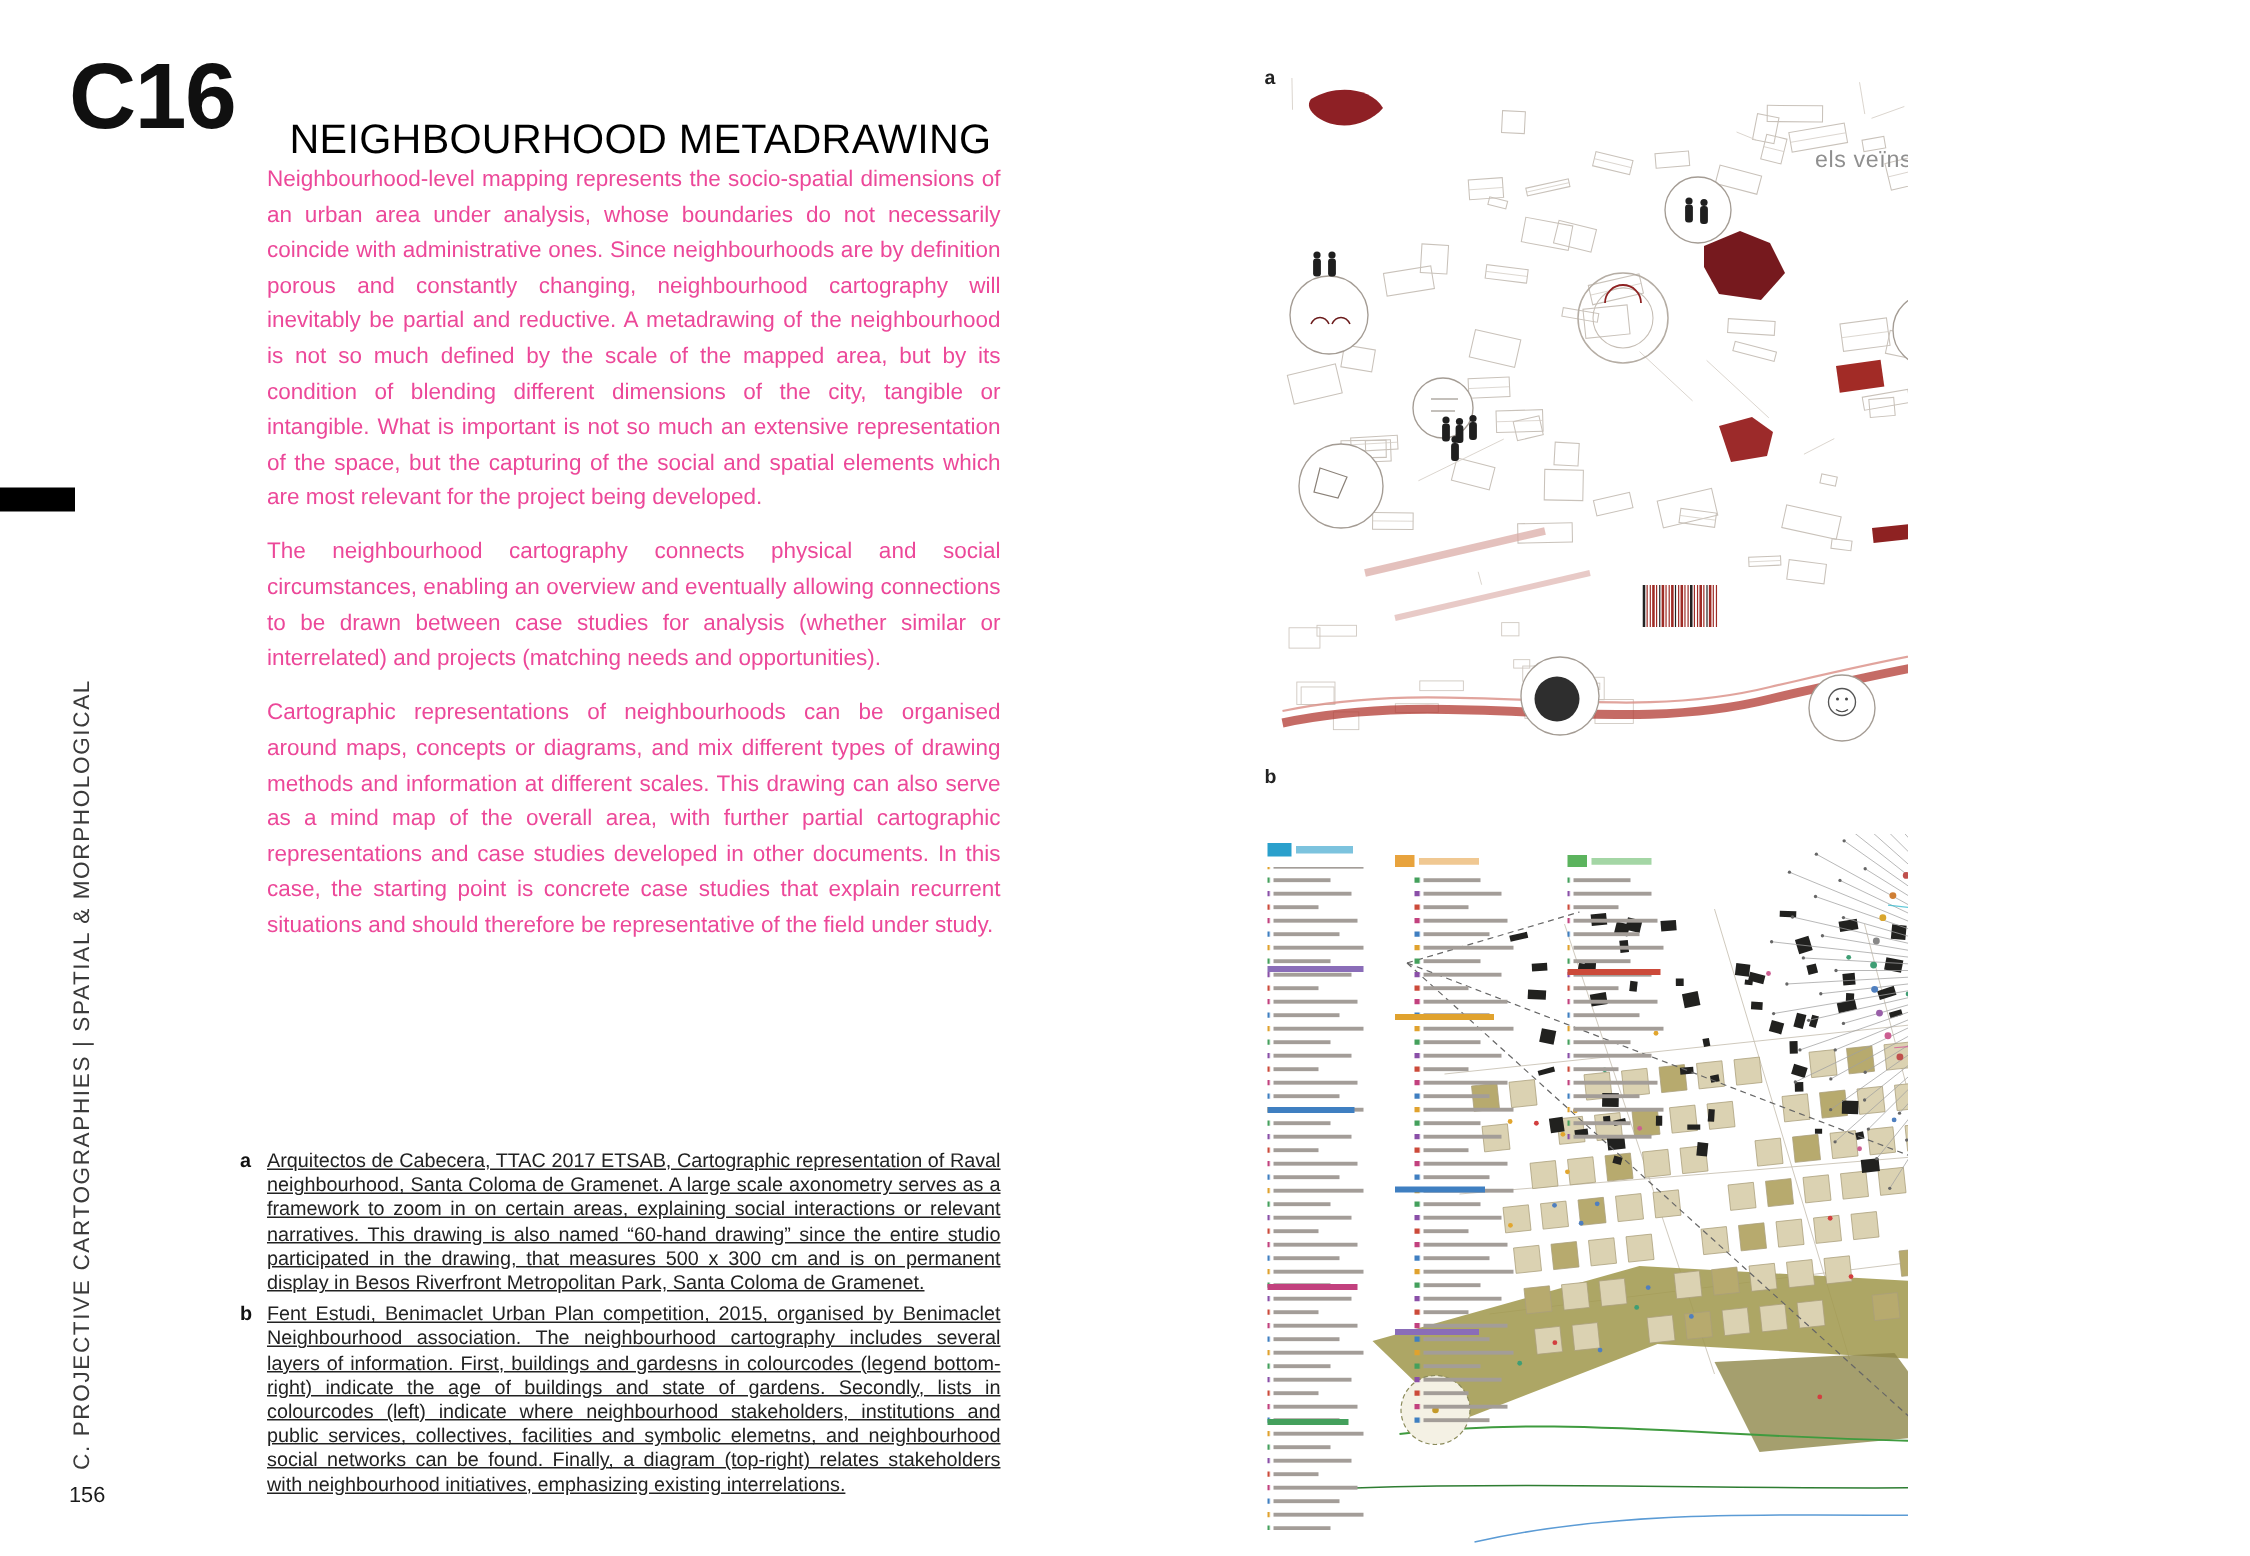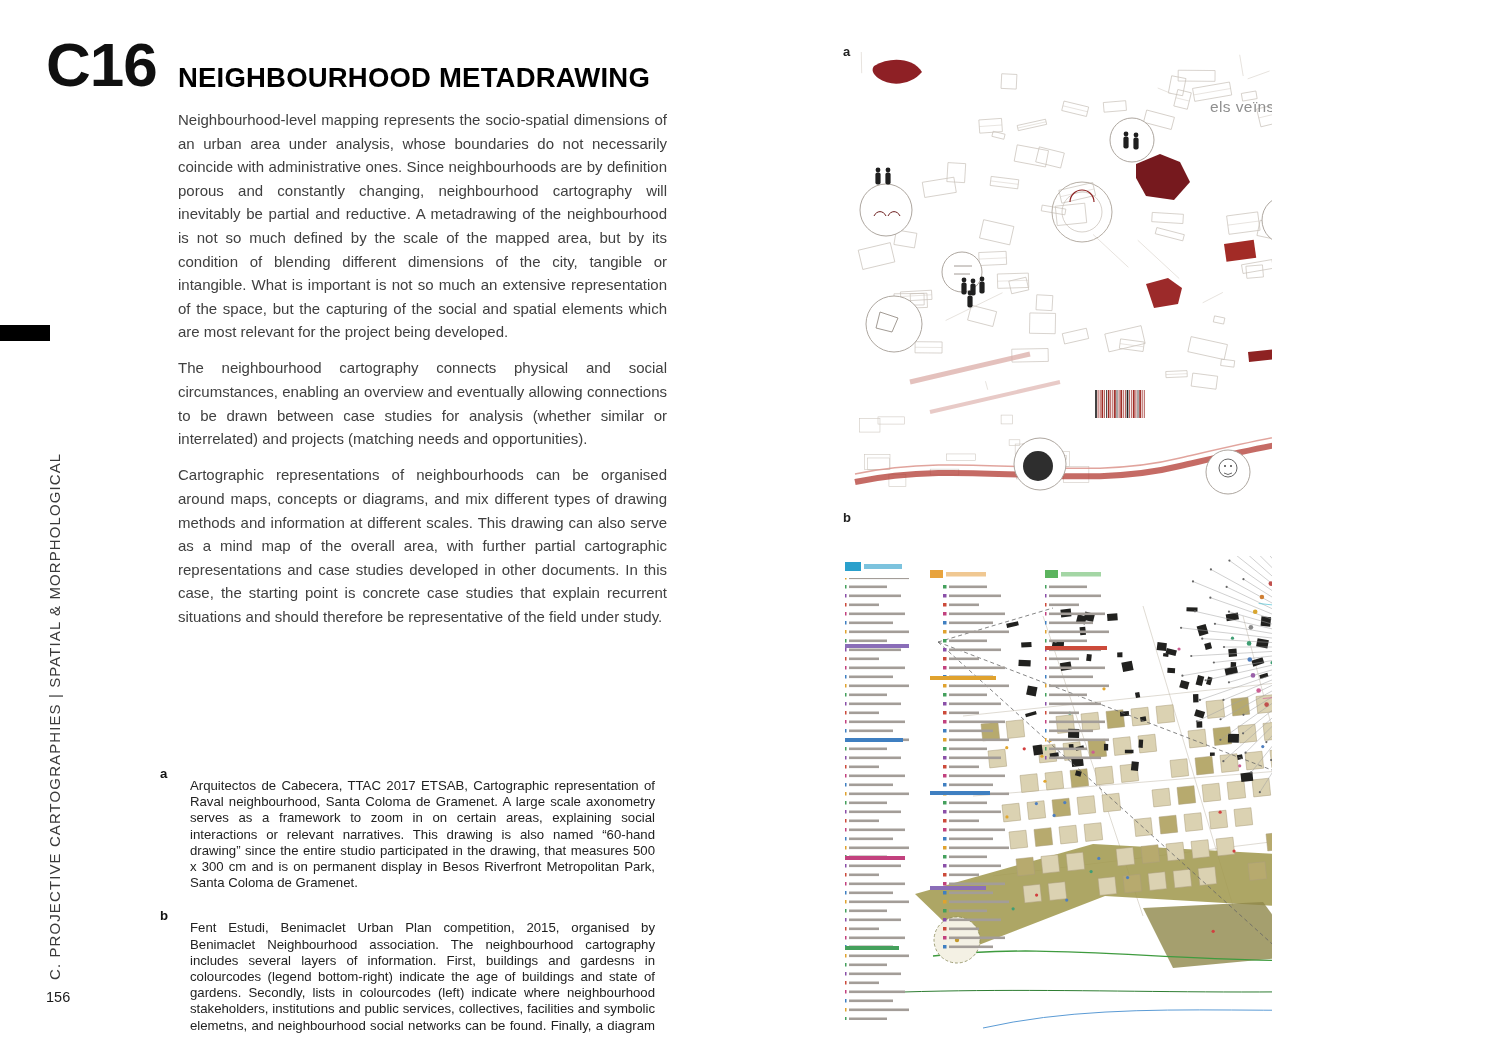--- a/index.html
+++ b/index.html
@@ -1,31 +1,31 @@
 <!DOCTYPE html>
 <html lang="en"><head>
 <meta charset="utf-8">
 <style>
   html,body{margin:0;padding:0;}
   body{width:1500px;height:1037px;background:#ffffff;font-family:"Liberation Sans",sans-serif;color:#1c1c1c;}
   .page{position:relative;width:1272px;height:1037px;overflow:hidden;background:#fff;}
 
   .chapter-code{position:absolute;left:46px;top:34px;font-size:62px;font-weight:700;color:#101010;line-height:1;letter-spacing:-1px;}
-  .page-title{position:absolute;left:178px;top:62px;margin:0;font-size:27.5px;font-weight:700;color:#000;letter-spacing:.2px;}
-  .body-text{position:absolute;left:178px;top:108px;width:489px;font-size:15px;line-height:23.6px;text-align:justify;color:#404040;}
+  .page-title{position:absolute;left:178px;top:62px;margin:15px;font-size:27.5px;font-weight:400;color:#000;letter-spacing:.2px;}
+  .body-text{position:absolute;left:178px;top:108px;width:489px;font-size:15px;line-height:23.6px;text-align:justify;color:#ec4899;}
   .body-text p{margin:0 0 12.5px 0;}
 
   .section-marker{position:absolute;left:0;top:325px;width:50px;height:16px;background:#000;}
   .vertical-label{position:absolute;left:46px;top:466px;height:514px;writing-mode:vertical-rl;transform:rotate(180deg);font-size:15px;letter-spacing:1.1px;color:#3a3a3a;white-space:nowrap;}
   .page-number{position:absolute;left:46px;top:989px;font-size:14.5px;color:#1a1a1a;}
 
   .captions{position:absolute;left:160px;top:766px;width:507px;}
   .caption{display:flex;gap:7px;margin-bottom:5px;}
   .cap-label{font-size:13.2px;font-weight:700;flex:0 0 11px;line-height:16.2px;color:#111;}
-  .cap-text{margin:12px;font-size:13.2px;line-height:16.2px;text-align:justify;color:#222;}
+  .cap-text{margin:0;font-size:13.2px;line-height:16.2px;text-align:justify;color:#222;text-decoration:underline;}
 
   figure{margin:0;padding:0;}
   .figure-a{position:absolute;left:843px;top:40px;width:657px;height:464px;}
   .figure-b{position:absolute;left:843px;top:506px;width:657px;height:531px;}
   .fig-label{position:absolute;left:0;top:4px;font-size:13px;font-weight:700;color:#222;}
   .figure-a svg{position:absolute;left:7px;top:12px;}
   .figure-b svg{position:absolute;left:0;top:50px;}
   .raval-annotation{position:absolute;left:367px;top:58px;font-size:15.5px;color:#8f8f8f;letter-spacing:.4px;}
 </style>
 </head>

